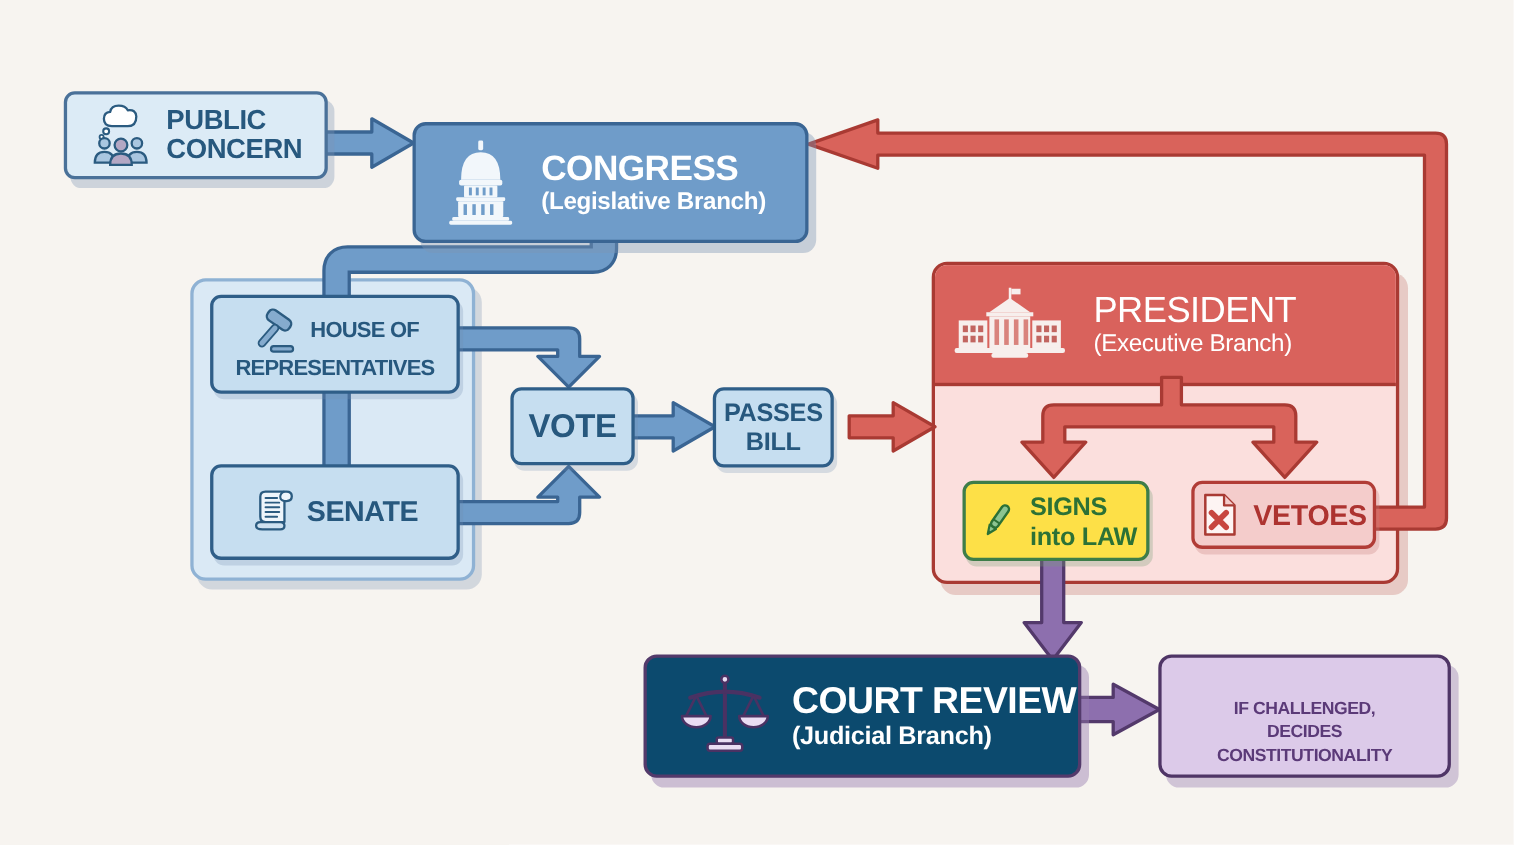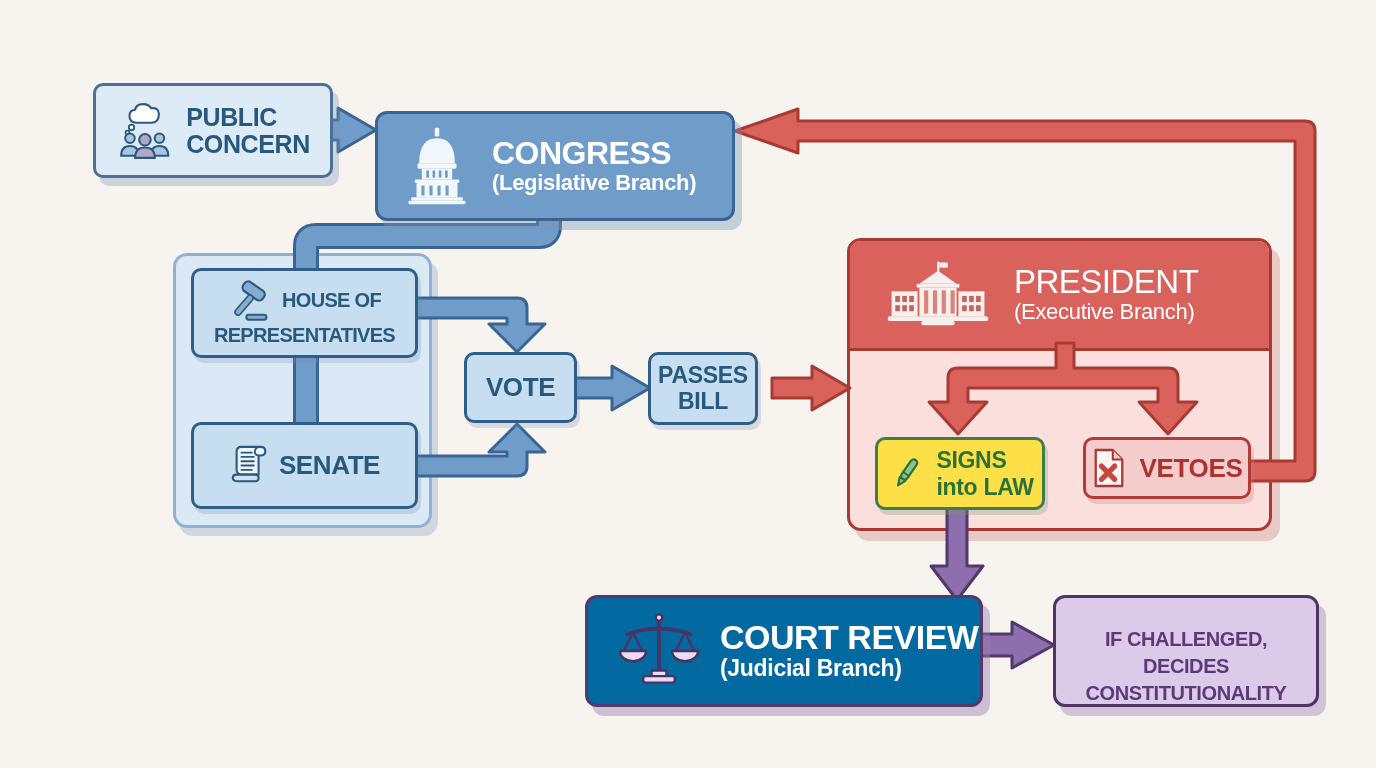--- a/index.html
+++ b/index.html
@@ -31,50 +31,50 @@
     box-shadow:8px 10px 0 rgba(210,150,145,.45); overflow:hidden;}
   .president-header{position:absolute; left:0; top:0; right:0; height:107px;
     background:#d9625c; border-bottom:3px solid #a93a33;
     display:flex; align-items:center; color:#fff;}
   .green-box{background:#fde047; border:3px solid #3e7d49; border-radius:10px;
     box-shadow:3px 5px 0 rgba(120,160,120,.3); color:#2c7136;}
   .pink-box{background:#f4cccb; border:3px solid #b13c36; border-radius:10px;
     box-shadow:3px 5px 0 rgba(200,130,125,.3); color:#ad3330;}
 
   
-  .purple-solid-box{background:#0369a1; border:3px solid #533a6b; border-radius:12px;
+  .purple-solid-box{background:#0c4a6e; border:3px solid #533a6b; border-radius:12px;
     box-shadow:7px 9px 0 rgba(150,125,175,.45); color:#fff;}
   .purple-light-box{background:#dccae9; border:3px solid #4f3566; border-radius:12px;
     box-shadow:7px 9px 0 rgba(150,125,175,.4); color:#5b3a78;}
 
   
   .t-title{font-size:32px; letter-spacing:-.5px; line-height:1.05;}
   .t-sub{font-size:22px; letter-spacing:-.3px; line-height:1.15;}
   .t-col{display:flex; flex-direction:column; justify-content:center; text-align:left;}
   .pc-text{color:#27587e; font-size:25px; line-height:1.08; letter-spacing:-.4px;}
   .house-line{font-size:20px; letter-spacing:-.7px; white-space:nowrap;}
   .senate-label{font-size:26px; letter-spacing:-.4px;}
-  .vote-label{font-size:26px; letter-spacing:-.4px; color:#27587e;}
+  .vote-label{font-size:30px; letter-spacing:-.4px; color:#27587e;}
   .passes-text{font-size:23px; line-height:1.12; color:#27587e; text-align:center; letter-spacing:-.3px;}
   .signs-text{font-size:23px; line-height:1.15; letter-spacing:-.3px;}
   .vetoes-label{font-size:26px; letter-spacing:-.3px;}
   .court-title{font-size:34px; letter-spacing:-.5px; line-height:1.05;}
   .court-sub{font-size:23px; letter-spacing:-.3px;}
-  .challenged-text{font-size:20px; line-height:1.35; letter-spacing:-.4px; text-align:center;margin-top:30px;}
+  .challenged-text{font-size:16px; line-height:1.35; letter-spacing:-.4px; text-align:center;margin-top:30px;}
   .row{display:flex; align-items:center;}
 </style>
 </head>
 <body>
 
 <div id="canvas">
 
   <div class="container hs-container" style="left:173px; top:253px; width:259px; height:275px;"></div>
 
   <div class="container president-container" style="left:847px; top:238px; width:425px; height:293px;">
-    <div class="president-header" style="padding-left:36px;">
+    <div class="president-header" style="padding-left:16px;">
       <svg width="104" height="70" viewBox="0 0 112 74">
         <rect x="55" y="1" width="2.5" height="11" fill="#f7efed"></rect>
         <rect x="57.5" y="2" width="9" height="5.5" fill="#f7efed"></rect>
         <polygon points="36,25 76,25 56,11" fill="#f7efed"></polygon>
         <rect x="33" y="25" width="46" height="4" fill="#f7efed"></rect>
         <rect x="36" y="29" width="40" height="31" fill="#f7efed"></rect>
         <rect x="41" y="32" width="4.5" height="25" fill="#d9837d"></rect>
         <rect x="50.5" y="32" width="4.5" height="25" fill="#d9837d"></rect>
         <rect x="60" y="32" width="4.5" height="25" fill="#d9837d"></rect>
         <rect x="69.5" y="32" width="4.5" height="25" fill="#d9837d"></rect>
@@ -124,21 +124,21 @@
       <path d="M1056,343 L1056,368 L958,368 Q948,368 948,378 L948,402 L929,402 L958,434 L987,402 L968,402 L968,388 L1158,388 L1158,402 L1139,402 L1168,434 L1197,402 L1178,402 L1178,378 Q1178,368 1168,368 L1074,368 L1074,343 Z" fill="#d9635b" stroke="#a93a33"></path>
 
       <path d="M1245,461 L1295,461 L1295,141 L798,141 L798,153 L735,131 L798,109 L798,121 L1305,121 Q1315,121 1315,131 L1315,471 Q1315,481 1305,481 L1245,481 Z" fill="#d9635b" stroke="#a93a33"></path>
 
       <path d="M947,503 L947,566 L931,566 L957,600 L983,566 L967,566 L967,503 Z" fill="#8d6fae" stroke="#53396b"></path>
 
       <path d="M979,634 L1012,634 L1012,622 L1054,645 L1012,668 L1012,656 L979,656 Z" fill="#8d6fae" stroke="#53396b"></path>
     </g>
   </svg>
 
-  <div class="box blue-light-box" style="left:58px; top:83px; width:240px; height:95px; gap:10px; padding:0 8px;margin-left:35px;">
+  <div class="box blue-light-box" style="left:58px; top:83px; width:240px; height:80px; gap:10px; padding:0 8px;">
     <svg width="60" height="60" viewBox="0 0 58 58">
       <path d="M20,21 Q13,21 13,14.5 Q13,9 18.5,8.5 Q19.5,3 26,3 Q32,3 34,7 Q41,6 41.5,12.5 Q41.5,21 34,21 Z" fill="#ffffff" stroke="#2b5b80" stroke-width="2" stroke-linejoin="round"></path>
       <circle cx="15" cy="25.5" r="2.6" fill="#fff" stroke="#2b5b80" stroke-width="1.8"></circle>
       <circle cx="11" cy="30.5" r="1.8" fill="#fff" stroke="#2b5b80" stroke-width="1.6"></circle>
       <circle cx="13.5" cy="36" r="4.6" fill="#a9c6e0" stroke="#2b5b80" stroke-width="2"></circle>
       <path d="M5,53 Q5,43.5 13.5,43.5 Q22,43.5 22,53 Z" fill="#a9c6e0" stroke="#2b5b80" stroke-width="2"></path>
       <circle cx="42" cy="36" r="4.6" fill="#a9c6e0" stroke="#2b5b80" stroke-width="2"></circle>
       <path d="M33.5,53 Q33.5,43.5 42,43.5 Q50.5,43.5 50.5,53 Z" fill="#a9c6e0" stroke="#2b5b80" stroke-width="2"></path>
       <circle cx="28" cy="37.5" r="5.6" fill="#b3a7c4" stroke="#2b5b80" stroke-width="2"></circle>
       <path d="M18.5,55 Q18.5,45 28,45 Q37.5,45 37.5,55 Z" fill="#b3a7c4" stroke="#2b5b80" stroke-width="2"></path>

